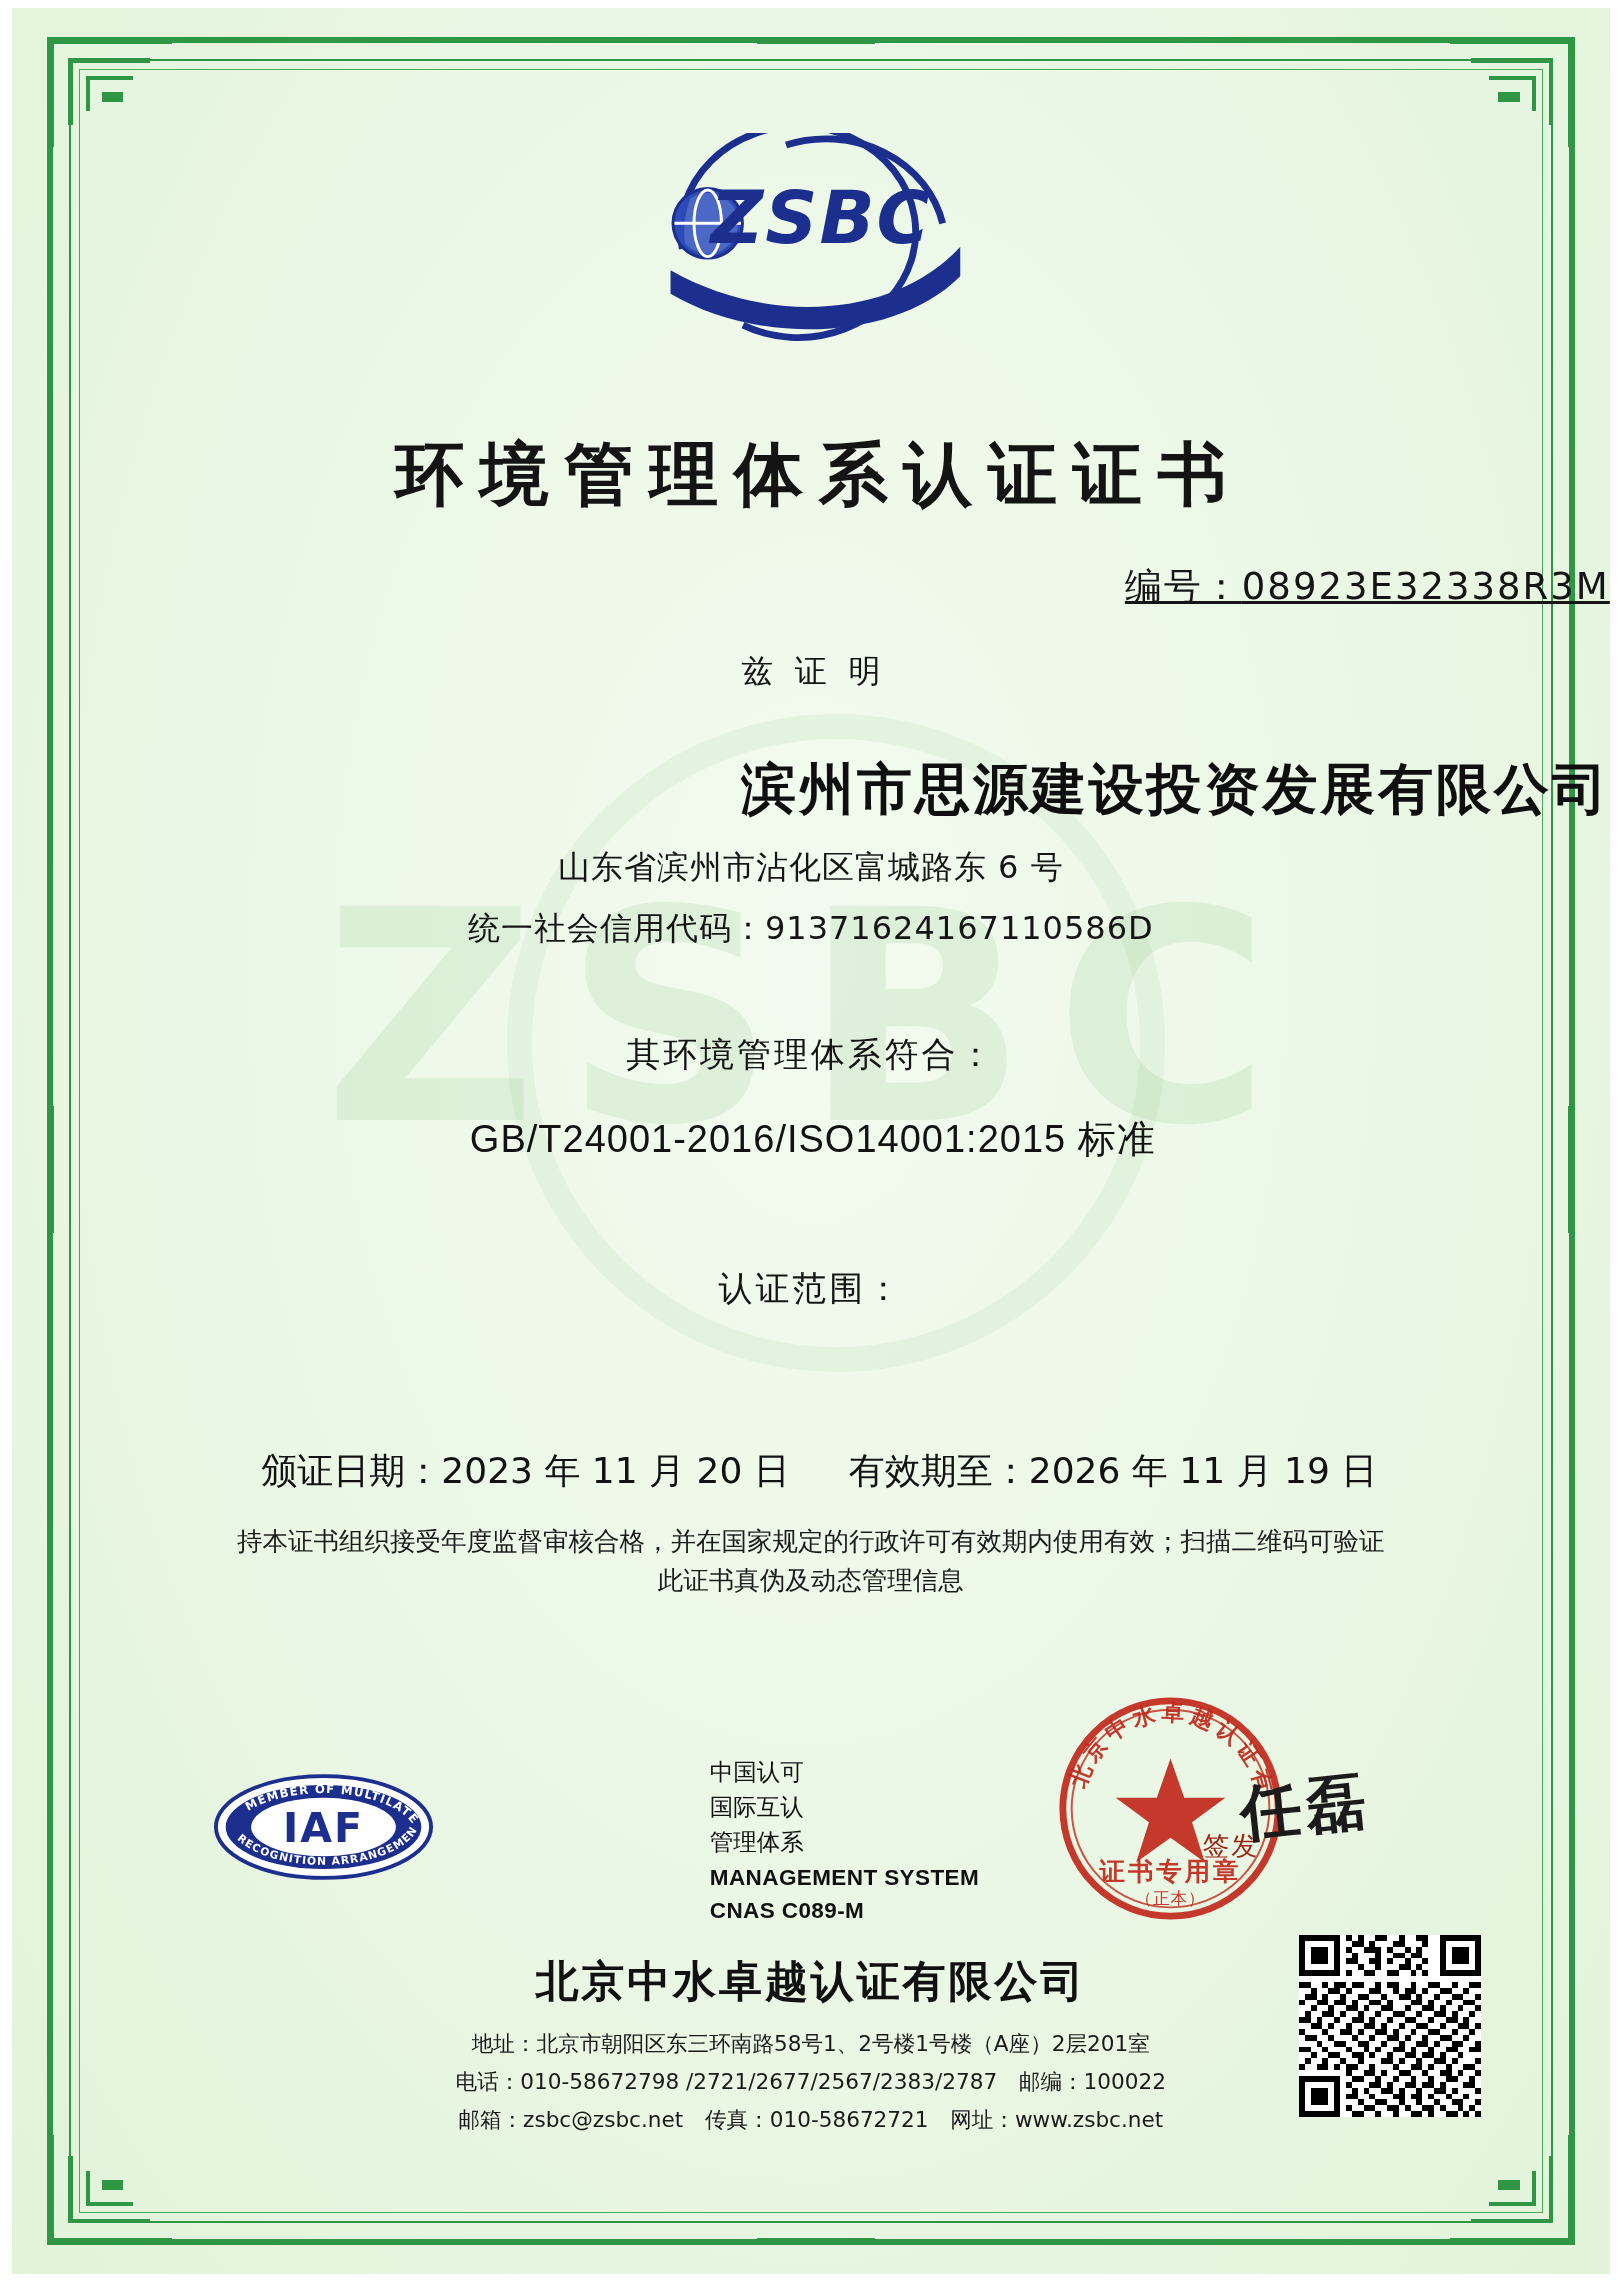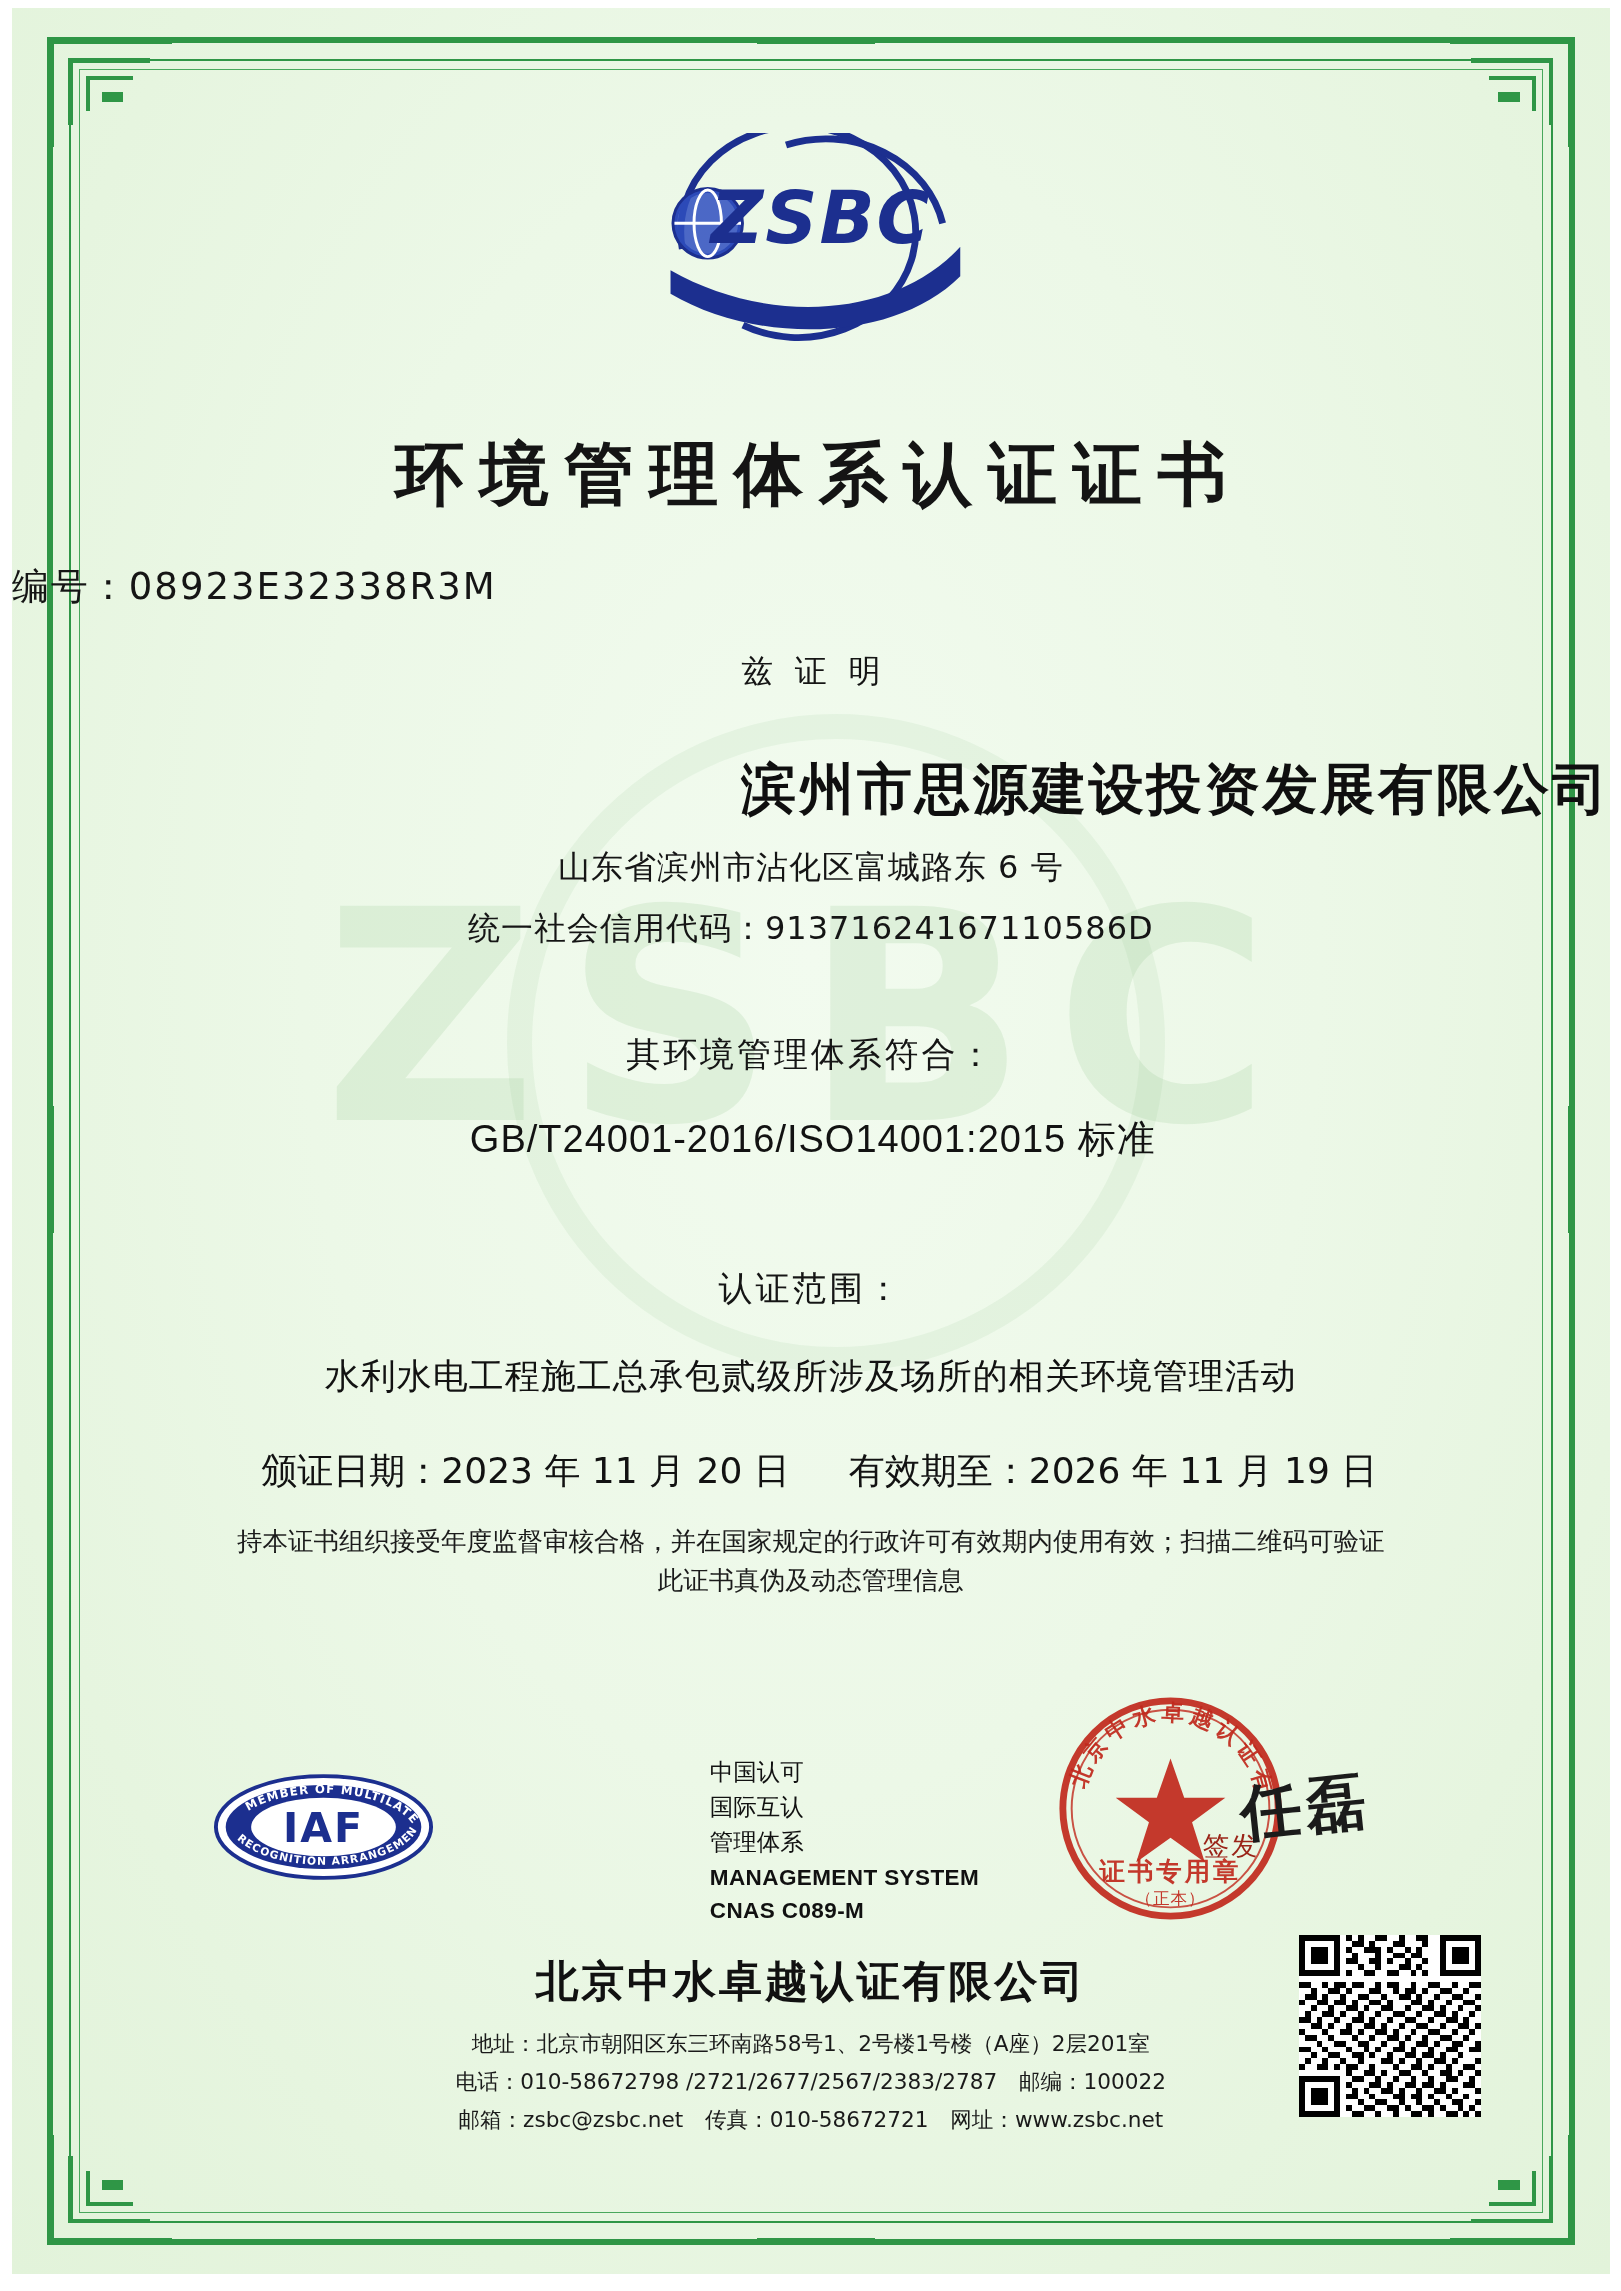--- a/index.html
+++ b/index.html
@@ -116,25 +116,26 @@
     font-weight:bold;
     font-size:69px;
     letter-spacing:15.7px;
     color:#141414;
     text-indent:15.7px;
   }
   .certno{
     position:absolute;
     left:0;right:0;
     top:554px;
-    text-align:left;
+    text-align:right;
     font-family:"DejaVu Sans", sans-serif;
     font-size:37px;
     color:#151515;
     letter-spacing:2px;
+    text-decoration:underline;
   }
   .hereby{
     position:absolute;
     left:0;right:0;
     top:642px;
     text-align:center;
     font-family:"DejaVu Sans", sans-serif;
     font-size:32px;
     letter-spacing:21.6px;
     color:#151515;
@@ -396,21 +397,20 @@
     <div class="hereby">兹证明</div>
 
     <div class="company">滨州市思源建设投资发展有限公司</div>
     <div class="address">山东省滨州市沾化区富城路东 6 号</div>
     <div class="credit">统一社会信用代码：91371624167110586D</div>
 
     <div class="conform">其环境管理体系符合：</div>
     <div class="standard">GB/T24001-2016/ISO14001:2015 标准</div>
 
     <div class="scope-label">认证范围：</div>
-    <div class="scope-text">水利水电工程施工总承包贰级所涉及场所的相关环境管理活动</div>
 
     <div class="dates">
       <span>颁证日期：</span><span>2023 年 11 月 20 日</span><span class="gap"></span><span>有效期至：</span><span>2026 年 11 月 19 日</span>
     </div>
 
     <div class="note">
       <div>持本证书组织接受年度监督审核合格，并在国家规定的行政许可有效期内使用有效；扫描二维码可验证</div>
       <div>此证书真伪及动态管理信息</div>
     </div>
 

